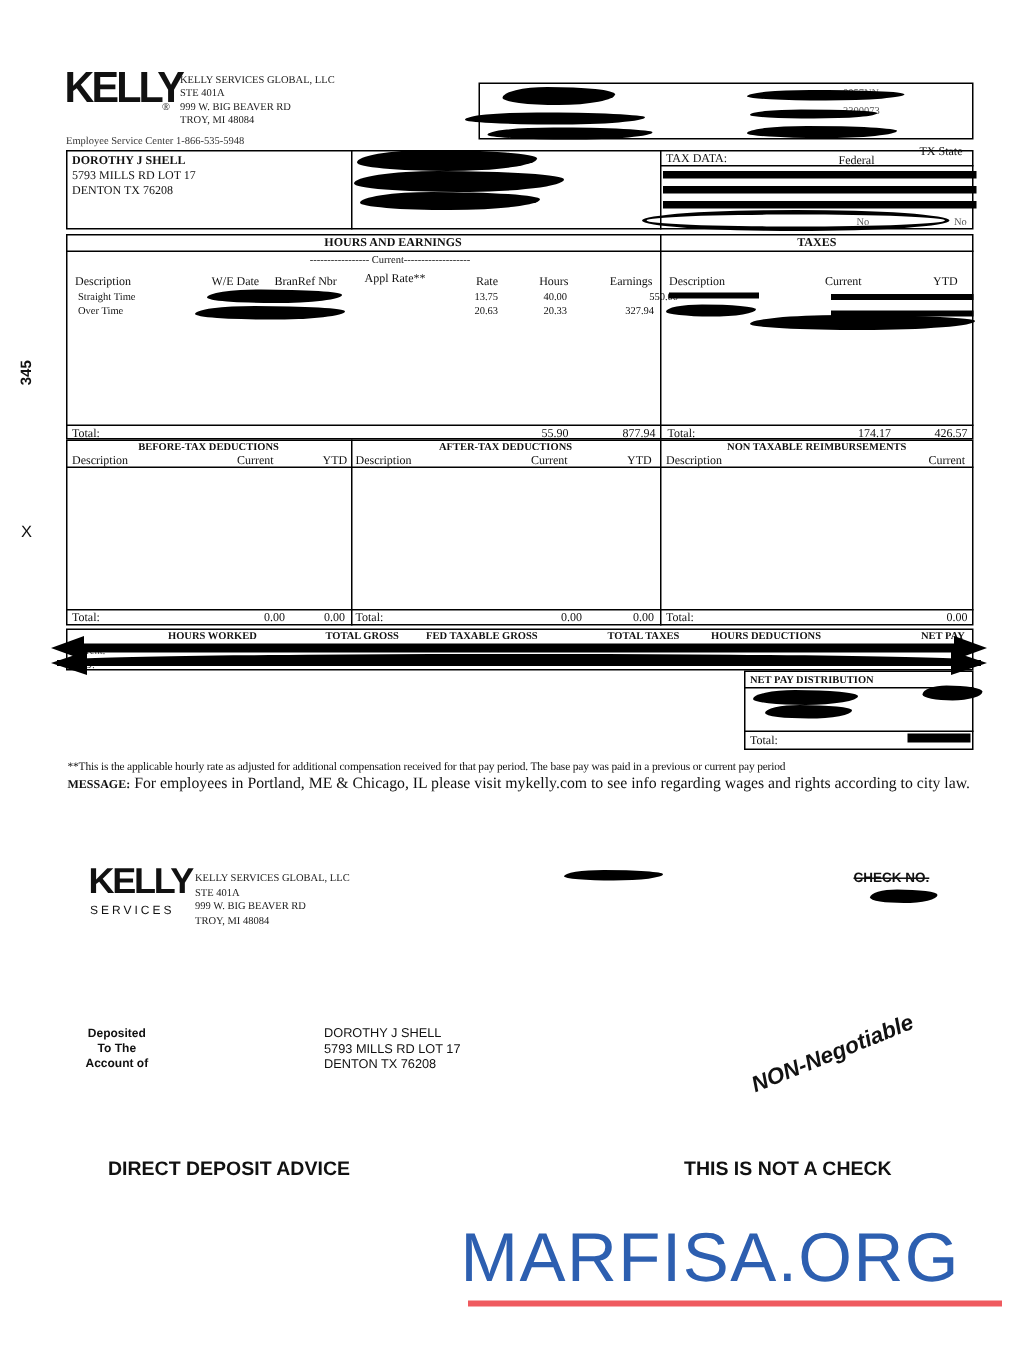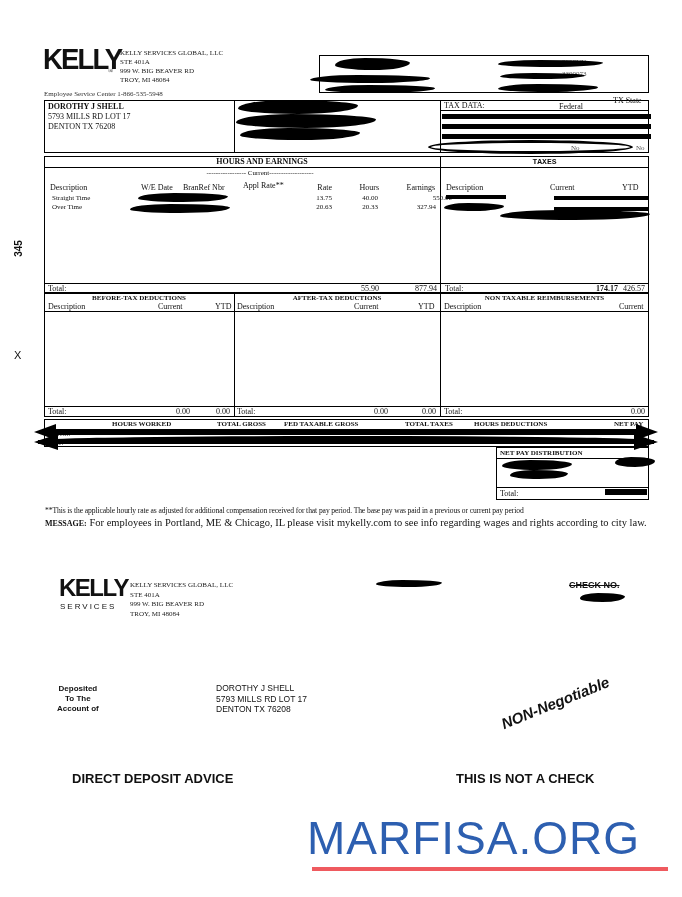--- a/index.html
+++ b/index.html
@@ -67,21 +67,21 @@
 <div class="abs s7" style="left:636px;top:144px;color:#555;">No</div>
 
 <div class="abs sans b" style="left:10px;top:243px;font-size:10px;transform:rotate(-90deg);transform-origin:center;">345</div>
 <div class="abs sans" style="left:14px;top:349px;font-size:11px;">X</div>
 
 <div class="box" style="left:44px;top:156px;width:605px;height:137px;"></div>
 <div class="vline" style="left:440px;top:156px;height:137px;"></div>
 <div class="hline" style="left:44px;top:167px;width:605px;"></div>
 <div class="hline" style="left:44px;top:283px;width:605px;"></div>
 <div class="abs s8 b c" style="left:44px;top:157px;width:396px;margin-left:20px;">HOURS AND EARNINGS</div>
-<div class="abs s8 b c" style="left:440px;top:157px;width:209px;font-family:Liberation Mono, monospace;">TAXES</div>
+<div class="abs s8 b c" style="left:440px;top:157px;width:209px;">TAXES</div>
 <div class="abs s7 c" style="left:140px;top:169px;width:240px;">----------------- Current-------------------</div>
 
 <div class="abs s8" style="left:50px;top:183px;">Description</div>
 <div class="abs s8" style="left:141px;top:183px;">W/E Date</div>
 <div class="abs s8" style="left:183px;top:183px;">BranRef Nbr</div>
 <div class="abs s8" style="left:243px;top:181px;">Appl Rate**</div>
 <div class="abs s8 r" style="left:300px;top:183px;width:32px;">Rate</div>
 <div class="abs s8 r" style="left:345px;top:183px;width:34px;text-align:right;">Hours</div>
 <div class="abs s8 r" style="left:395px;top:183px;width:40px;">Earnings</div>
 
@@ -106,21 +106,21 @@
 <div class="abs" style="left:446px;top:195px;width:60px;height:4px;background:#000;"></div>
 <div class="abs" style="left:554px;top:196px;width:95px;height:4px;background:#000;"></div>
 <div class="redact" style="left:444px;top:203px;width:60px;height:8px;"></div>
 <div class="abs" style="left:554px;top:207px;width:95px;height:4px;background:#000;"></div>
 <div class="redact" style="left:500px;top:210px;width:150px;height:10px;"></div>
 
 <div class="abs s8" style="left:48px;top:284px;">Total:</div>
 <div class="abs s8 r" style="left:345px;top:284px;width:34px;">55.90</div>
 <div class="abs s8 r" style="left:395px;top:284px;width:42px;">877.94</div>
 <div class="abs s8" style="left:445px;top:284px;">Total:</div>
-<div class="abs s8 r" style="left:564px;top:284px;width:54px;font-weight:bold;">174.17</div>
+<div class="abs s8 r" style="left:540px;top:284px;width:54px;">174.17</div>
 <div class="abs s8 r" style="left:600px;top:284px;width:45px;">426.57</div>
 
 <div class="box" style="left:44px;top:293px;width:605px;height:124px;"></div>
 <div class="vline" style="left:234px;top:293px;height:124px;"></div>
 <div class="vline" style="left:440px;top:293px;height:124px;"></div>
 <div class="hline" style="left:44px;top:311px;width:605px;"></div>
 <div class="hline" style="left:44px;top:406px;width:605px;"></div>
 
 <div class="abs s7 b c" style="left:44px;top:294px;width:190px;">BEFORE-TAX DEDUCTIONS</div>
 <div class="abs s7 b c" style="left:234px;top:294px;width:206px;">AFTER-TAX DEDUCTIONS</div>

